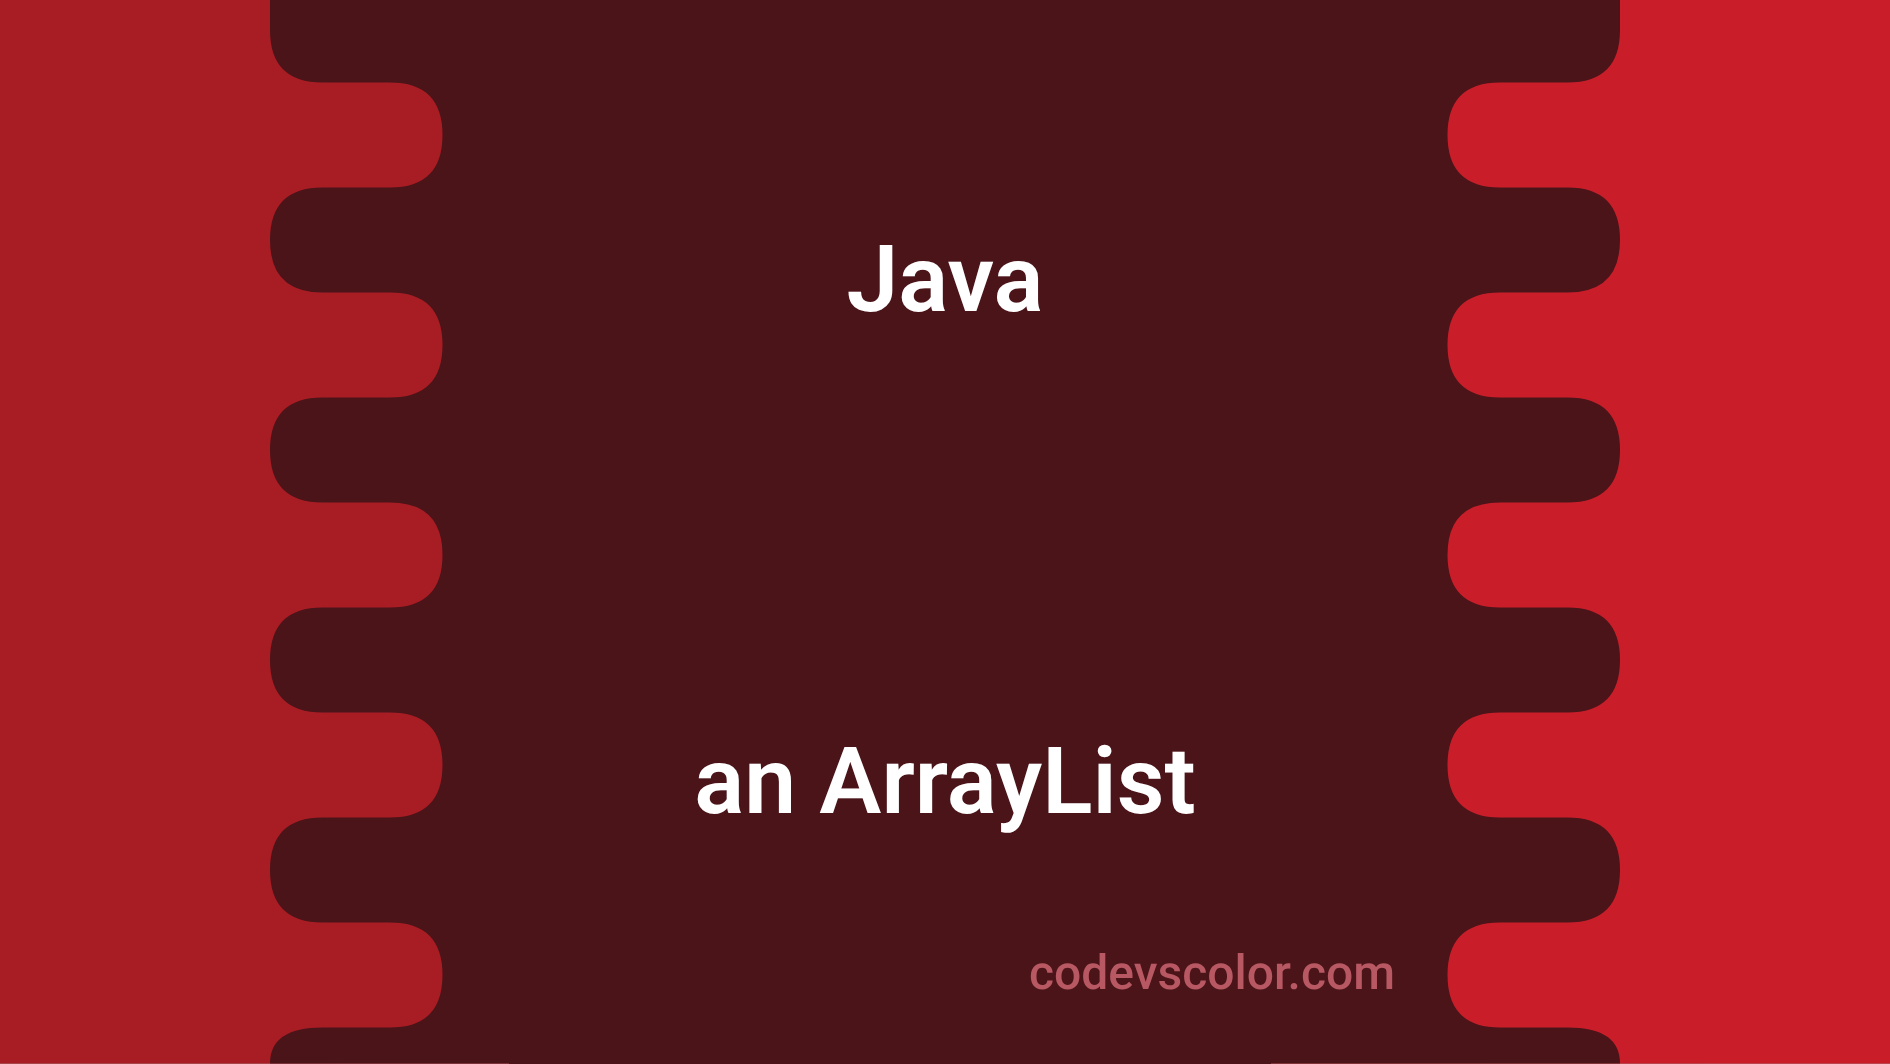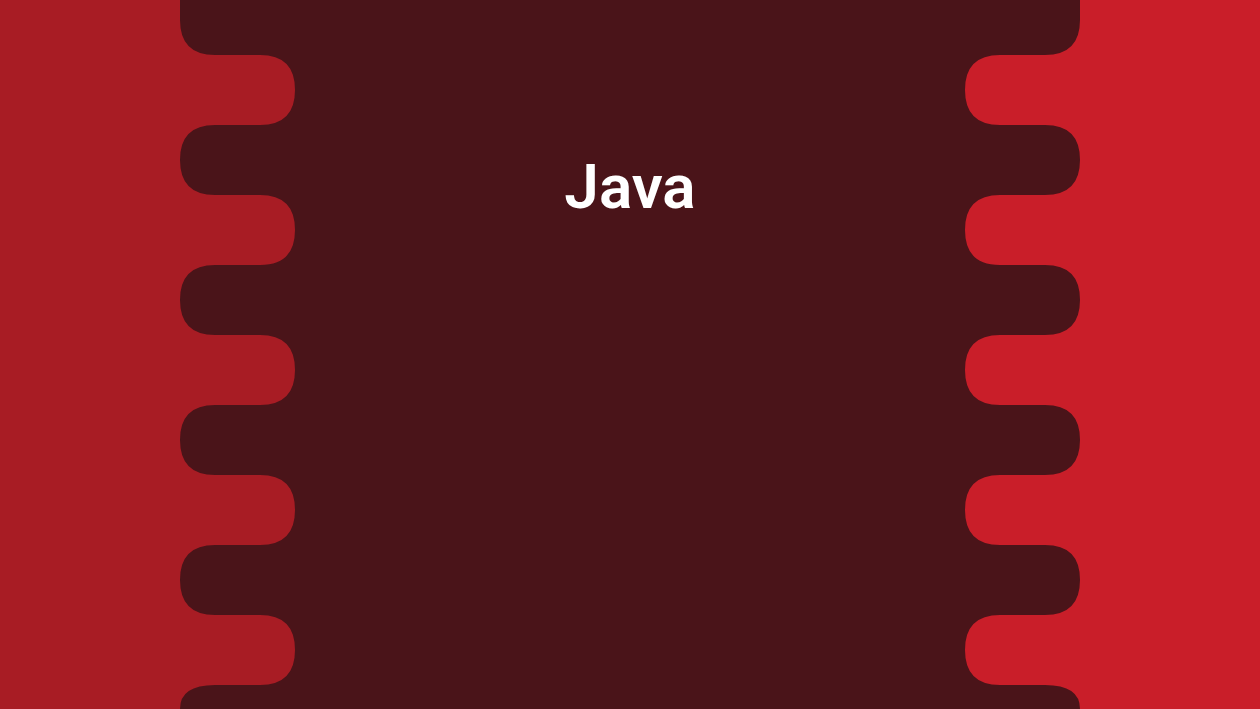--- a/index.html
+++ b/index.html
@@ -160,17 +160,18 @@
       Q 140,685 140,709
       L 320,709
       Z
     "></path>
   </svg>
 
   <div class="content">
     <div class="title">
       <span>Java</span><br>
       <br>
-      <br>
+      <span>an ArrayList</span><br>
     </div>
   </div>
 
+  <div class="watermark">codevscolor.com</div>
 </div>
 
 </body></html>

